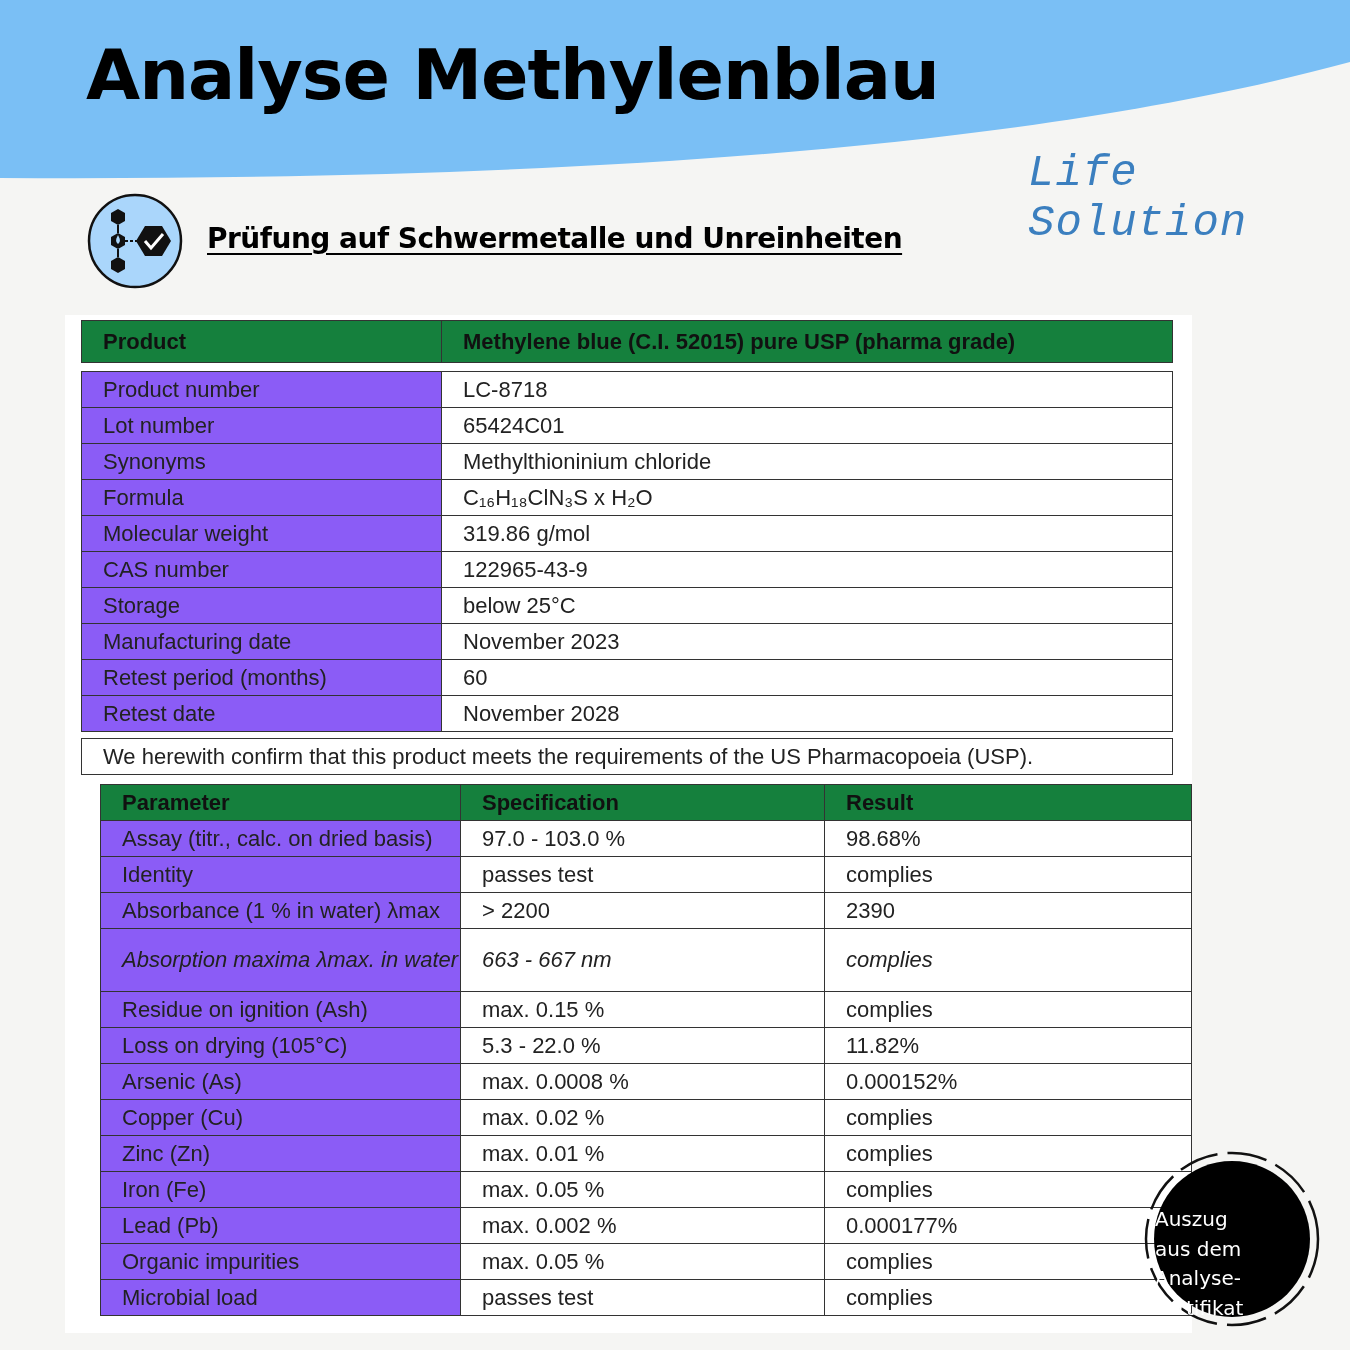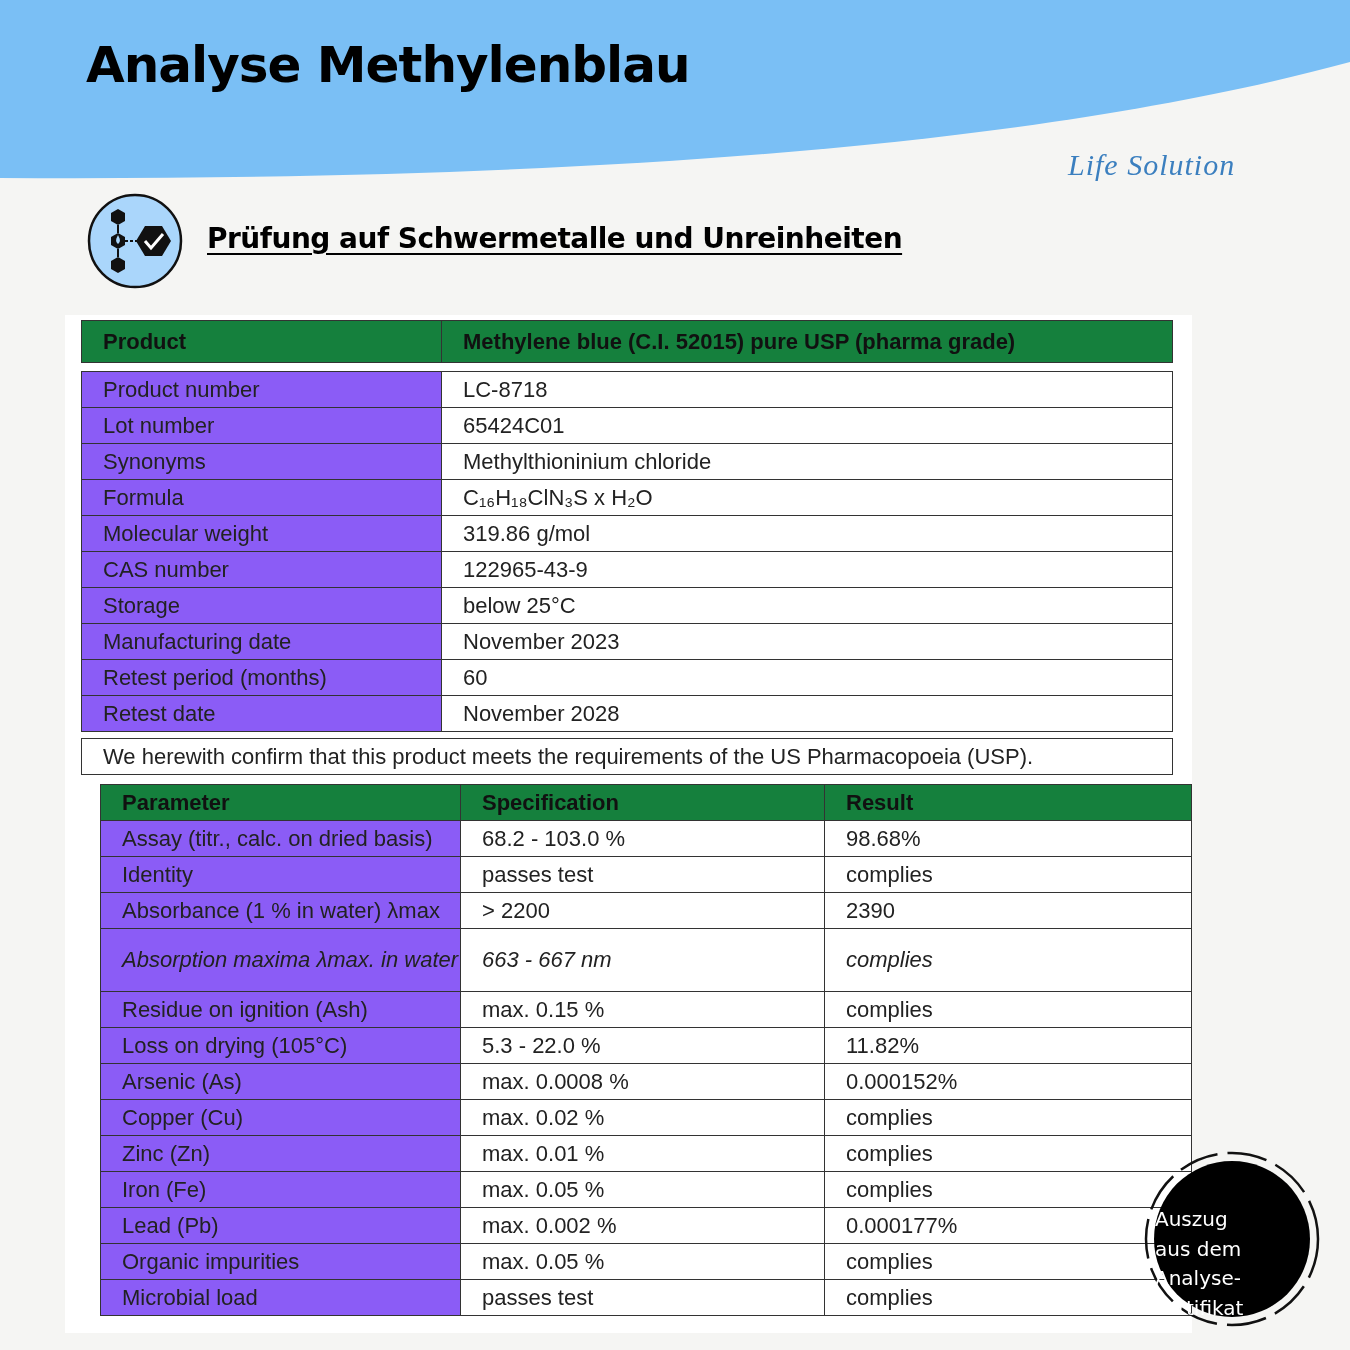--- a/index.html
+++ b/index.html
@@ -5,26 +5,26 @@
   html, body { margin:0; padding:0; }
   body {
     width:1350px; height:1350px; position:relative; overflow:hidden;
     background:#f5f5f3;
     font-family:"Liberation Sans", sans-serif;
   }
   .banner { position:absolute; left:0; top:0; width:1350px; height:200px; }
   .title {
     position:absolute; left:86px; top:40px; margin:0;
     font-family:"DejaVu Sans", sans-serif; font-weight:bold;
-    font-size:50px; letter-spacing:-1px; color:#000; line-height:1;
+    font-size:70px; letter-spacing:-1px; color:#000; line-height:1;
   }
   .brand {
-    position:absolute; left:1068px; top:148px;
-    font-family:Liberation Serif, serif; font-style:italic;
-    font-size:30px; color:#3b7fbf; letter-spacing:1px; font-weight:normal;
+    position:absolute; left:1028px; top:148px;
+    font-family:Liberation Mono, monospace; font-style:italic;
+    font-size:44px; color:#3b7fbf; letter-spacing:1px; font-weight:normal;
   }
   .section-icon { position:absolute; left:87px; top:193px; width:96px; height:96px; }
   .section-title {
     position:absolute; left:207px; top:222px;
     font-family:"DejaVu Sans", sans-serif; font-weight:bold; font-size:28px;
     color:#000; text-decoration:underline; text-underline-offset:5px; letter-spacing:-0.5px;
   }
   .sheet {
     position:absolute; left:65px; top:315px; width:1127px; height:1018px;
     background:#ffffff;
@@ -152,21 +152,21 @@
         <col>
       </colgroup>
     <tbody>
         <tr>
       <td class="hdr">Parameter</td>
       <td class="hdr">Specification</td>
       <td class="hdr">Result</td>
     </tr>
     <tr>
           <td class="label">Assay (titr., calc. on dried basis)</td>
-          <td>68.2 - 103.0 %</td>
+          <td>97.0 - 103.0 %</td>
           <td>98.68%</td>
         </tr>
     <tr>
           <td class="label">Identity</td>
           <td>passes test</td>
           <td>complies</td>
         </tr>
     <tr>
           <td class="label">Absorbance (1 % in water) λmax</td>
           <td>&gt; 2200</td>

